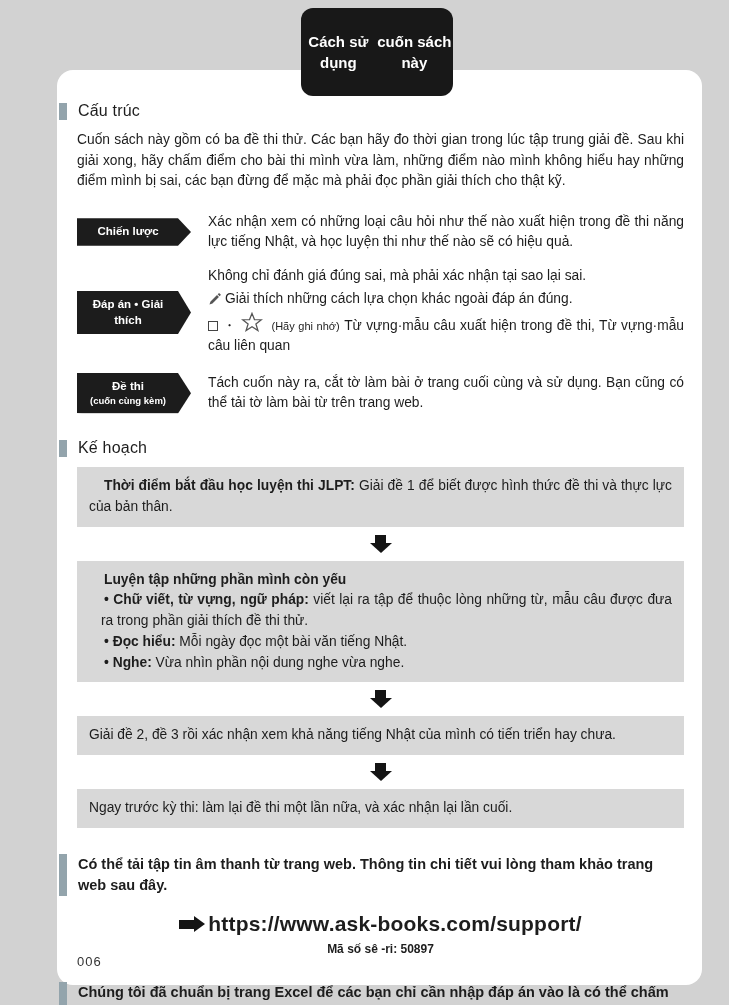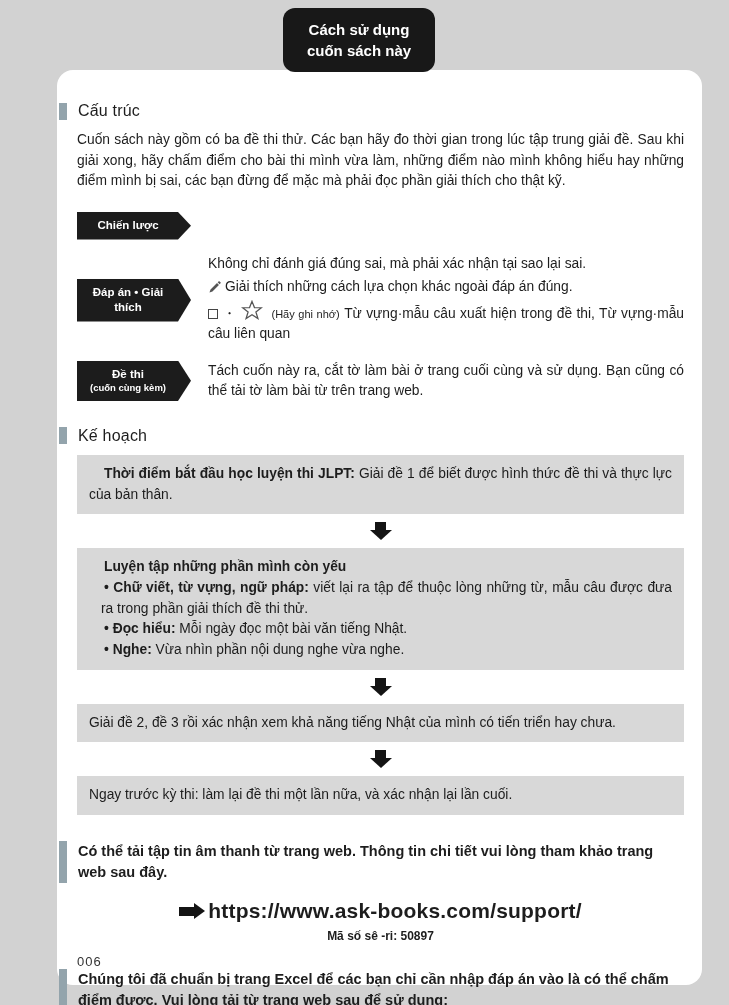--- a/index.html
+++ b/index.html
@@ -3,23 +3,23 @@
 <meta charset="utf-8">
 <style>
   * { box-sizing: border-box; }
   html,body { margin:0; padding:0; }
   body {
     width:729px; height:1005px; position:relative; overflow:hidden;
     background:#d2d2d2; color:#1d1d1d;
     font-family:"Liberation Sans","DejaVu Sans",sans-serif;
   }
   .tab {
-    position:absolute; left:283px; top:8px; width:152px; height:64px;
+    position:absolute; left:301px; top:8px; width:152px; height:88px;
     background:#181818; border-radius:12px; z-index:3;
-    display:flex; flex-direction:column; justify-content:center; align-items:center;
+    display:flex; flex-direction:row; justify-content:center; align-items:center;
     color:#fff; font-weight:bold; font-size:15px; line-height:21px; text-align:center;
   }
   .card {
     position:absolute; left:57px; top:70px; width:645px; height:915px;
     background:#fff; border-radius:16px; z-index:1;
     padding:32px 18px 0 20px;
   }
   .section-head { display:flex; align-items:center; gap:11px; margin:0 0 10px -18px; }
   .bar { width:8px; height:17px; background:#93a4ac; flex:0 0 8px; }
   h2 { font-size:16px; margin:0; font-weight:normal; letter-spacing:.2px; }
@@ -76,20 +76,21 @@
   <div class="section-head">
     <span class="bar"></span>
     <h2>Cấu trúc</h2>
   </div>
   <p class="intro">Cuốn sách này gồm có ba đề thi thử. Các bạn hãy đo thời gian trong lúc tập trung giải đề. Sau khi giải xong, hãy chấm điểm cho bài thi mình vừa làm, những điểm nào mình không hiểu hay những điểm mình bị sai, các bạn đừng để mặc mà phải đọc phần giải thích cho thật kỹ.</p>
 
   <div class="strategy">
     <div class="alabel">
       <span>Chiến lược</span>
     </div>
+    <div class="stext">Xác nhận xem có những loại câu hỏi như thế nào xuất hiện trong đề thi năng lực tiếng Nhật, và học luyện thi như thế nào sẽ có hiệu quả.</div>
   </div>
 
   <div class="strategy">
     <div class="alabel">
       <span>Đáp án •</span>
       <span>Giải thích</span>
     </div>
     <div class="stext">
       <div class="ln">Không chỉ đánh giá đúng sai, mà phải xác nhận tại sao lại sai.</div>
       <div class="ln">

